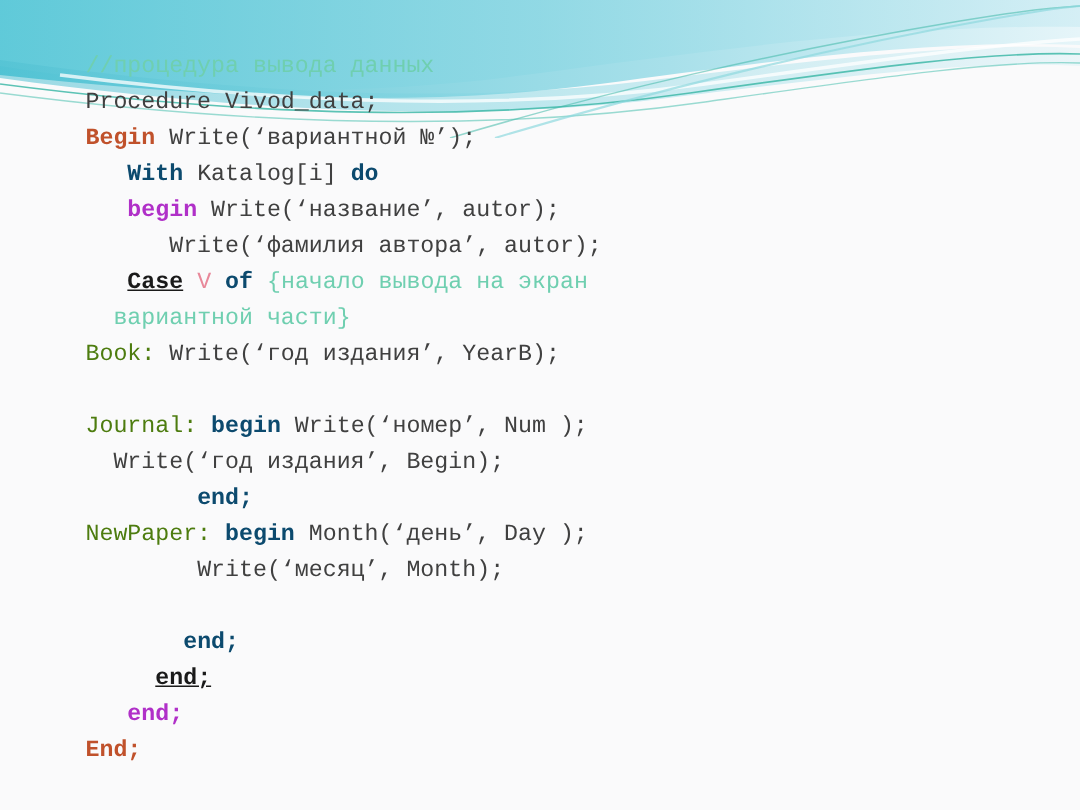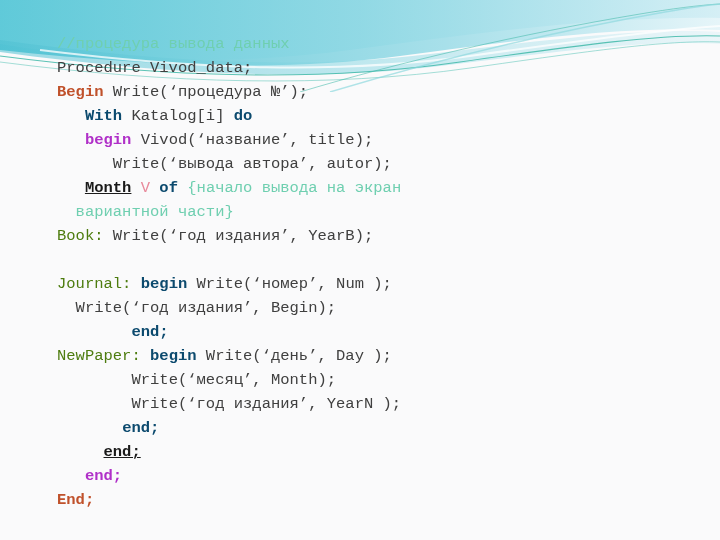--- a/index.html
+++ b/index.html
@@ -92,31 +92,31 @@
     <path d="M0,62 C170,84 330,88 470,68 C590,51 665,40 720,42" fill="none" stroke="#58C4B6" stroke-width="0.9" opacity="0.6"></path>
     <path d="M40,50 C200,70 340,74 470,56 C585,40 660,30 720,26" fill="none" stroke="#FFFFFF" stroke-width="2.2" opacity="0.75"></path>
     <path d="M300,92 C400,62 520,34 640,14 C670,9 700,5 720,4" fill="none" stroke="#3FB8A8" stroke-width="1" opacity="0.55"></path>
     <path d="M330,92 C430,62 550,32 665,12 C688,8 708,5 720,4" fill="none" stroke="#8FD8DE" stroke-width="1.4" opacity="0.7"></path>
   </svg>
 </div>
 
 <div id="code">
     <div class="line"><span class="t-comment">//процедура вывода данных</span></div>
     <div class="line"><span class="t-body">Procedure Vivod_data;</span></div>
-    <div class="line"><span class="t-beginmain">Begin</span><span class="t-body"> Write(‘процедура №’);</span></div>
+    <div class="line"><span class="t-beginmain">Begin</span><span class="t-body"> Write(‘вариантной №’);</span></div>
     <div class="line"><span>   </span><span class="t-kw">With</span><span class="t-body"> Katalog[i] </span><span class="t-kw">do</span></div>
-    <div class="line"><span>   </span><span class="t-begin">begin</span><span class="t-body"> Vivod(‘название’, title);</span></div>
-    <div class="line"><span>      </span><span class="t-body">Write(‘вывода автора’, autor);</span></div>
-    <div class="line"><span>   </span><span class="t-kw-u">Month</span><span class="t-body"> </span><span class="t-var">V</span><span class="t-body"> </span><span class="t-kw">of</span><span class="t-body"> </span><span class="t-comment">{начало вывода на экран</span></div>
+    <div class="line"><span>   </span><span class="t-begin">begin</span><span class="t-body"> Write(‘название’, autor);</span></div>
+    <div class="line"><span>      </span><span class="t-body">Write(‘фамилия автора’, autor);</span></div>
+    <div class="line"><span>   </span><span class="t-kw-u">Case</span><span class="t-body"> </span><span class="t-var">V</span><span class="t-body"> </span><span class="t-kw">of</span><span class="t-body"> </span><span class="t-comment">{начало вывода на экран</span></div>
     <div class="line"><span>  </span><span class="t-comment">вариантной части}</span></div>
     <div class="line"><span class="t-label">Book:</span><span class="t-body"> Write(‘год издания’, YearB);</span></div>
     <div class="line blank"></div>
     <div class="line"><span class="t-label">Journal:</span><span class="t-body"> </span><span class="t-kw">begin</span><span class="t-body"> Write(‘номер’, Num );</span></div>
     <div class="line"><span>  </span><span class="t-body">Write(‘год издания’, Begin);</span></div>
     <div class="line"><span>        </span><span class="t-kw">end;</span></div>
-    <div class="line"><span class="t-label">NewPaper:</span><span class="t-body"> </span><span class="t-kw">begin</span><span class="t-body"> Write(‘день’, Day );</span></div>
+    <div class="line"><span class="t-label">NewPaper:</span><span class="t-body"> </span><span class="t-kw">begin</span><span class="t-body"> Month(‘день’, Day );</span></div>
     <div class="line"><span>        </span><span class="t-body">Write(‘месяц’, Month);</span></div>
-    <div class="line"><span>        </span><span class="t-body">Write(‘год издания’, YearN );</span></div>
+    <div class="line"><span>        </span></div>
     <div class="line"><span>       </span><span class="t-kw">end;</span></div>
     <div class="line"><span>     </span><span class="t-kw-u">end;</span></div>
     <div class="line"><span>   </span><span class="t-begin">end;</span></div>
     <div class="line"><span class="t-beginmain">End;</span></div>
   </div>
 
 </body></html>

